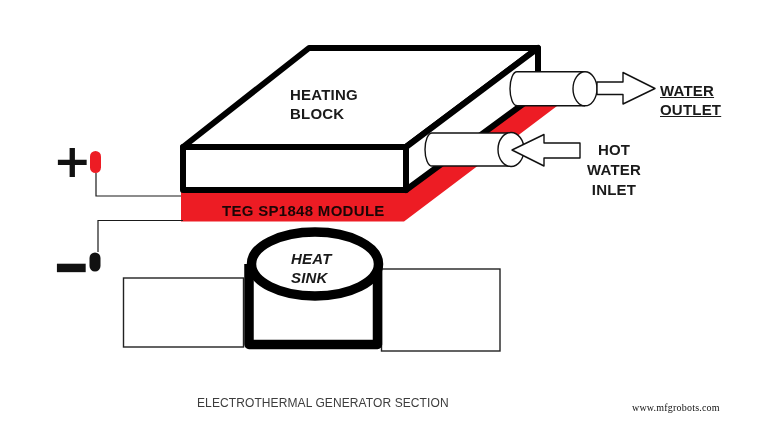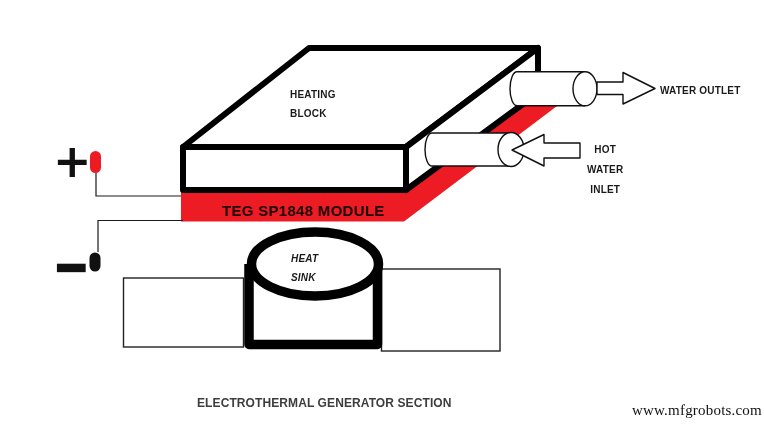--- a/index.html
+++ b/index.html
@@ -7,39 +7,39 @@
     position:relative;
     width:764px;height:425px;
     background:#ffffff;
     overflow:hidden;
     font-family:"Liberation Sans", sans-serif;
   }
   #diagram-svg{position:absolute;left:0;top:0;}
   .lbl{
     position:absolute;
     font-weight:bold;
-    font-size:10px;
+    font-size:15px;
     line-height:19px;
     color:#1a1a1a;
     letter-spacing:0.2px;
     white-space:pre-line;
   }
   #heating-block-label{left:290px;top:85px;}
   #teg-module-label{left:222px;top:201px;font-size:15px;color:#1c0606;letter-spacing:0.3px;}
   #heat-sink-label{left:291px;top:249px;font-style:italic;}
-  #water-outlet-label{left:660px;top:81px;}
+  #water-outlet-label{left:660px;top:81px;text-decoration:underline;}
   #hot-water-inlet-label{left:587px;top:140px;line-height:20px;text-align:center;}
   #caption-label{
     position:absolute;left:197px;top:396px;
-    font-weight:bold;font-size:12px;color:#3d3d3d;letter-spacing:0.1px;
+    font-weight:normal;font-size:12px;color:#3d3d3d;letter-spacing:0.1px;
   }
   #watermark-label{
     position:absolute;left:632px;top:402px;
     font-family:"Liberation Serif", serif;
-    font-size:15px;color:#111111;letter-spacing:0.2px;
+    font-size:10px;color:#111111;letter-spacing:0.2px;
   }
   .terminal-sign{
     position:absolute;
     font-family:"DejaVu Sans", sans-serif;
     font-weight:bold;color:#111111;
     font-size:46px;line-height:46px;
   }
   #plus-sign{left:53px;top:138px;}
   #minus-sign{left:52px;top:242px;transform:scaleY(1.6);transform-origin:50% 50%;}
 </style>

